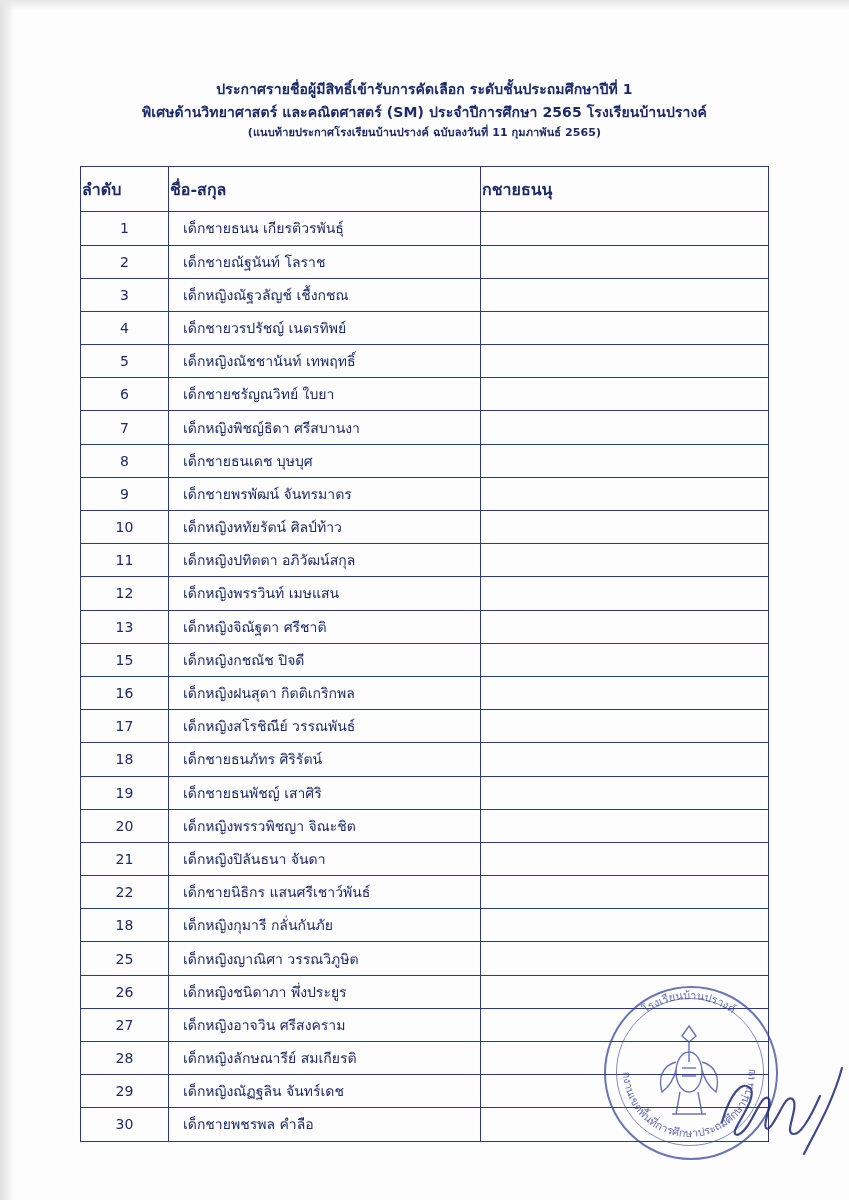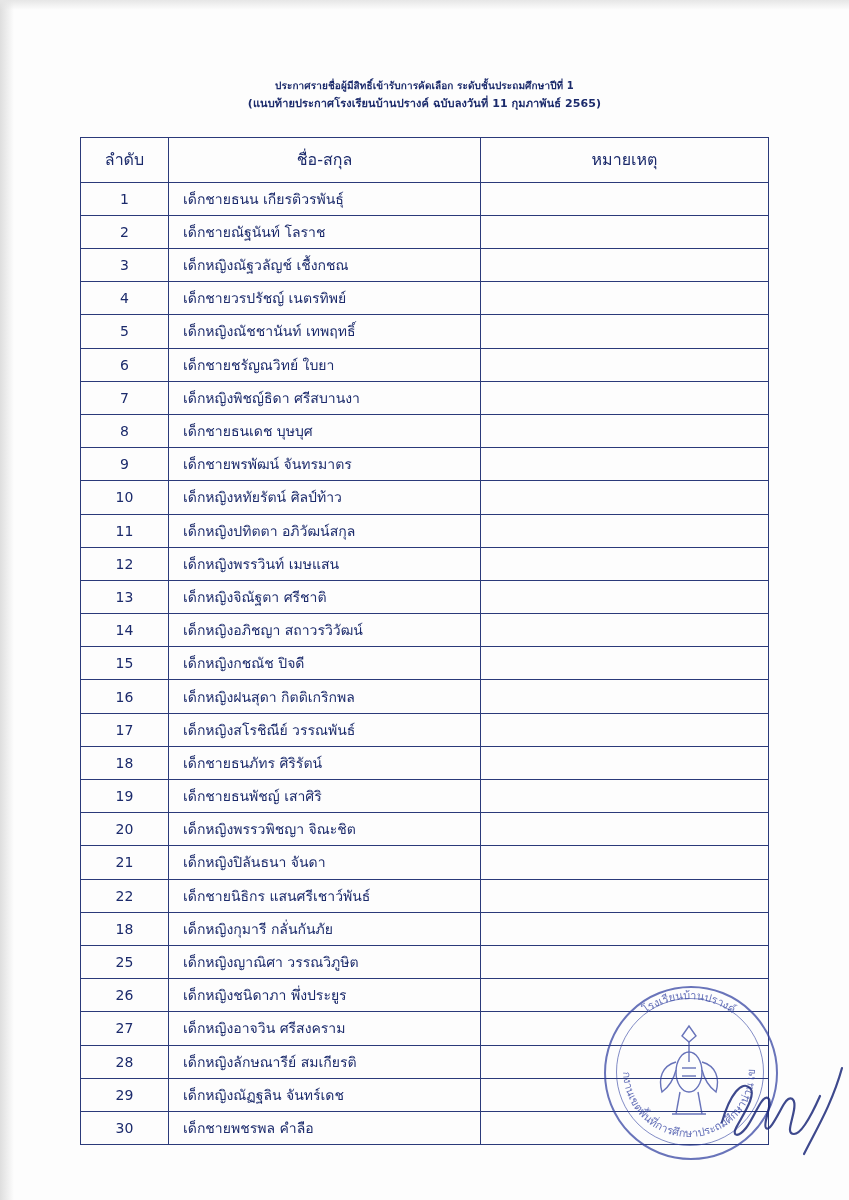--- a/index.html
+++ b/index.html
@@ -19,43 +19,43 @@
     position: absolute;
     inset: 0;
     background: #fdfdfd;
   }
   .header {
     padding-top: 78px;
     text-align: center;
     line-height: 1.65;
   }
   .header .line {
-    font-size: 10px;
+    font-size: 14px;
     font-weight: bold;
     color: #1b2a6b;
     letter-spacing: 0.1px;
   }
   .header .line.sub {
     font-size: 11px;
   }
   table.roster {
     margin: 24px auto 0 auto;
     border-collapse: collapse;
     width: 688px;
     table-layout: fixed;
   }
   table.roster th, table.roster td {
     border: 1px solid #2b3a7a;
     color: #1b2a6b;
   }
   table.roster thead th {
     height: 42px;
     font-size: 16px;
-    font-weight: normal;
-    text-align: center;
+    font-weight: bold;
+    text-align: left;
     vertical-align: middle;
   }
   col.c-no { width: 88px; }
   col.c-name { width: 312px; }
   col.c-note { width: 288px; }
   table.roster tbody td {
     height: 30.2px;
     font-size: 14px;
     font-weight: normal;
   }
@@ -137,34 +137,35 @@
     background: linear-gradient(to bottom, #e6e6e6, rgba(255,255,255,0));
   }
 </style>
 </head>
 <body>
 
 <div class="page">
 
   <div class="header">
     <div class="line">ประกาศรายชื่อผู้มีสิทธิ์เข้ารับการคัดเลือก ระดับชั้นประถมศึกษาปีที่ 1</div>
+    <div class="line">พิเศษด้านวิทยาศาสตร์ และคณิตศาสตร์ (SM) ประจำปีการศึกษา 2565 โรงเรียนบ้านปรางค์</div>
     <div class="line sub">(แนบท้ายประกาศโรงเรียนบ้านปรางค์ ฉบับลงวันที่ 11 กุมภาพันธ์ 2565)</div>
   </div>
 
   <table class="roster">
     <colgroup>
       <col class="c-no">
       <col class="c-name">
       <col class="c-note">
     </colgroup>
     <thead>
       <tr>
         <th>ลำดับ</th>
         <th>ชื่อ-สกุล</th>
-        <th>หมายเหตุ</th>
+        <th>กชายธนนุ</th>
       </tr>
     </thead>
     <tbody>
       <tr>
           <td class="no">1</td>
           <td class="name">เด็กชายธนน  เกียรติวรพันธุ์</td>
           <td class="note"></td>
         </tr>
       <tr>
           <td class="no">2</td>
@@ -217,25 +218,20 @@
           <td class="note"></td>
         </tr>
       <tr>
           <td class="no">12</td>
           <td class="name">เด็กหญิงพรรวินท์  เมษแสน</td>
           <td class="note"></td>
         </tr>
       <tr>
           <td class="no">13</td>
           <td class="name">เด็กหญิงจิณัฐตา  ศรีชาติ</td>
-          <td class="note"></td>
-        </tr>
-      <tr>
-          <td class="no">14</td>
-          <td class="name">เด็กหญิงอภิชญา  สถาวรวิวัฒน์</td>
           <td class="note"></td>
         </tr>
       <tr>
           <td class="no">15</td>
           <td class="name">เด็กหญิงกชณัช  ปิจดี</td>
           <td class="note"></td>
         </tr>
       <tr>
           <td class="no">16</td>
           <td class="name">เด็กหญิงฝนสุดา  กิตติเกริกพล</td>

